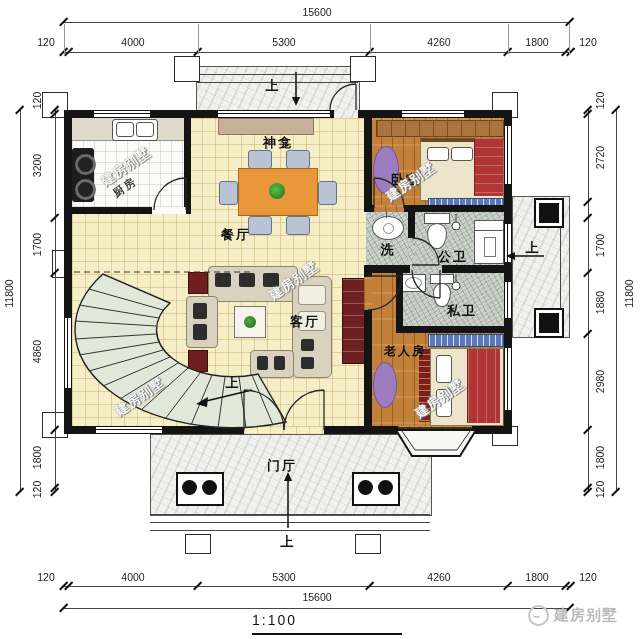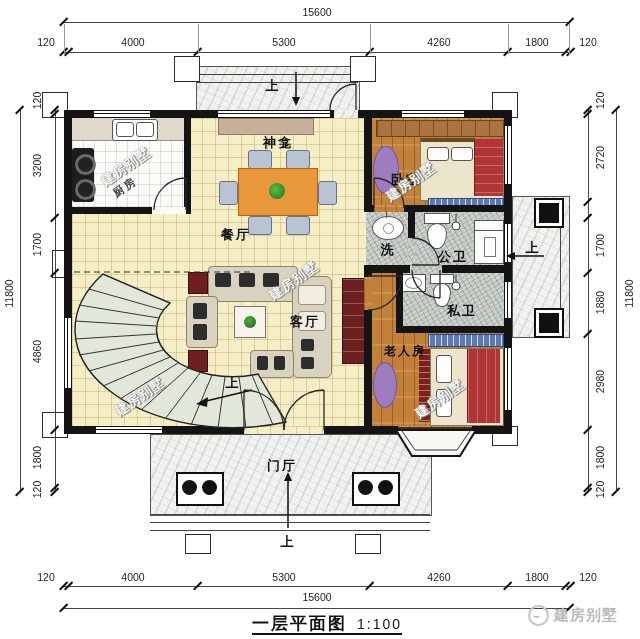--- a/index.html
+++ b/index.html
@@ -369,21 +369,20 @@
   <div class="dimv" style="left:570px;top:94px;">120</div>
   <div class="dimv" style="left:570px;top:151px;">2720</div>
   <div class="dimv" style="left:570px;top:239px;">1700</div>
   <div class="dimv" style="left:570px;top:296px;">1880</div>
   <div class="dimv" style="left:570px;top:375px;">2980</div>
   <div class="dimv" style="left:570px;top:451px;">1800</div>
   <div class="dimv" style="left:570px;top:483px;">120</div>
   <div class="dimv" style="left:599px;top:287px;">11800</div>
 
   <div class="title-row" style="left:252px;top:612px;">
-    <span style="font-size:17px;font-weight:bold;letter-spacing:2px;">一层平面图</span>
     <span style="font-size:14px;letter-spacing:2px;">1:100</span>
   </div>
   <div class="abs" style="left:252px;top:633px;width:150px;height:4px;border-top:2px solid #111;border-bottom:1px solid #111;"></div>
   <div class="brandrow" style="left:528px;top:605px;">
     <span class="brandcircle"></span>
     <span>建房别墅</span>
   </div>
 
 </div>
 

